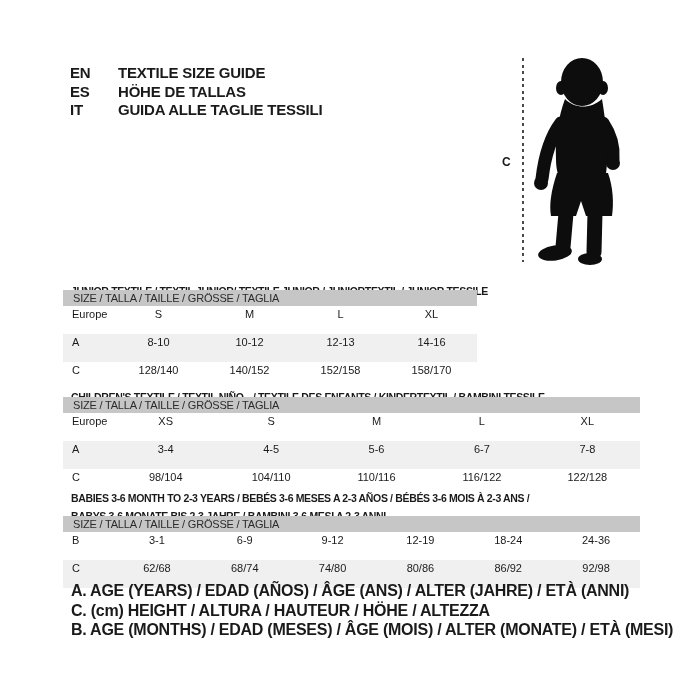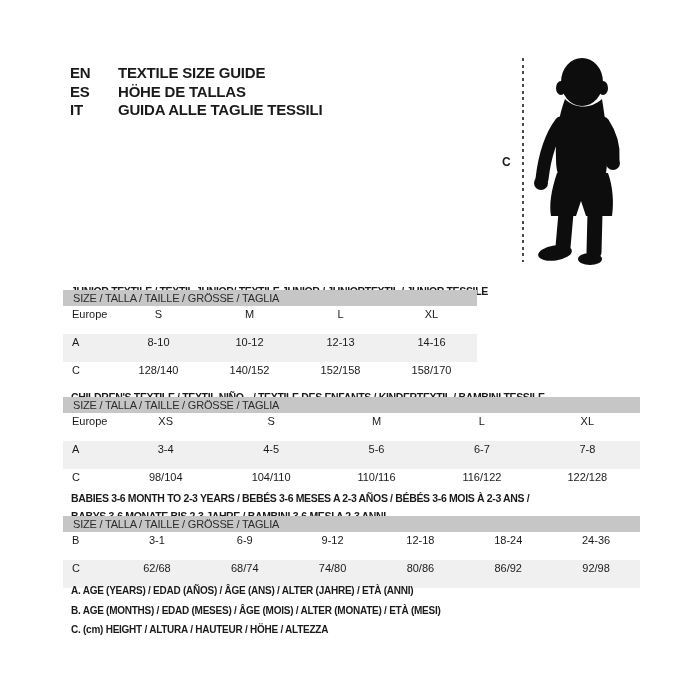--- a/index.html
+++ b/index.html
@@ -29,21 +29,21 @@
   .tbl-junior{top:290px;width:414px;}
   .tbl-children{top:397px;width:577px;}
   .tbl-babies{top:516px;width:577px;}
   .tbl-bar{height:16px;line-height:16px;background:#c6c6c6;color:#2b2b2b;padding-left:10px;letter-spacing:-0.2px;}
   .row{display:flex;height:28px;line-height:16px;}
   .row.alt{background:#f0f0f0;}
   .c0{width:50px;padding-left:9px;box-sizing:border-box;}
   .c{flex:1;text-align:center;}
   
   .notes{position:absolute;left:71px;top:581px;}
-  .note-line{height:19.5px;line-height:19.5px;font-weight:bold;font-size:10px;letter-spacing:-0.25px;}
+  .note-line{height:19.5px;line-height:19.5px;font-weight:bold;font-size:16px;letter-spacing:-0.25px;}
 </style>
 </head>
 <body>
 
 <div id="canvas">
 
   <div class="lang-list">
     <div class="lang-row">
       <span class="lang-code">EN</span>
       <span class="lang-label">TEXTILE SIZE GUIDE</span>
@@ -141,34 +141,34 @@
     <span>BABIES 3-6 MONTH TO 2-3 YEARS / BEBÉS 3-6 MESES A 2-3 AÑOS / BÉBÉS 3-6 MOIS À 2-3 ANS /
 BABYS 3-6 MONATE BIS 2-3 JAHRE / BAMBINI 3-6 MESI A 2-3 ANNI</span>
   </div>
   <div class="tbl tbl-babies">
     <div class="tbl-bar">SIZE / TALLA / TAILLE / GRÖSSE / TAGLIA</div>
     <div class="row">
       <span class="c0">B</span>
       <span class="c">3-1</span>
       <span class="c">6-9</span>
       <span class="c">9-12</span>
-      <span class="c">12-18</span>
+      <span class="c">12-19</span>
       <span class="c">18-24</span>
       <span class="c">24-36</span>
     </div>
     <div class="row alt">
       <span class="c0">C</span>
       <span class="c">62/68</span>
       <span class="c">68/74</span>
       <span class="c">74/80</span>
       <span class="c">80/86</span>
       <span class="c">86/92</span>
       <span class="c">92/98</span>
     </div>
   </div>
 
   <div class="notes">
     <div class="note-line">A. AGE (YEARS) / EDAD (AÑOS) / ÂGE (ANS) / ALTER (JAHRE) / ETÀ (ANNI)</div>
+    <div class="note-line">C. (cm) HEIGHT / ALTURA / HAUTEUR / HÖHE / ALTEZZA</div>
     <div class="note-line">B. AGE (MONTHS) / EDAD (MESES) / ÂGE (MOIS) / ALTER (MONATE) / ETÀ (MESI)</div>
-    <div class="note-line">C. (cm) HEIGHT / ALTURA / HAUTEUR / HÖHE / ALTEZZA</div>
   </div>
 
 </div>
 
 </body></html>

